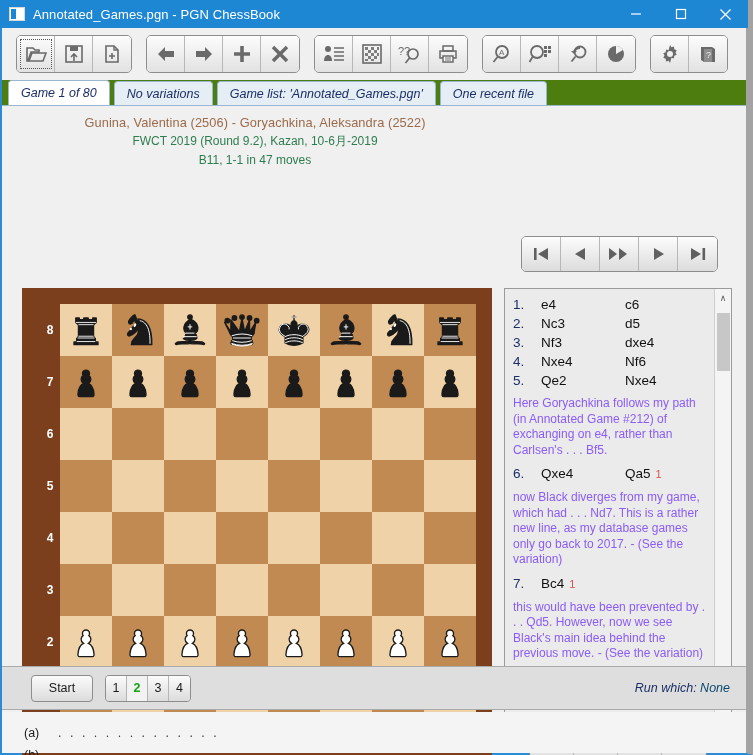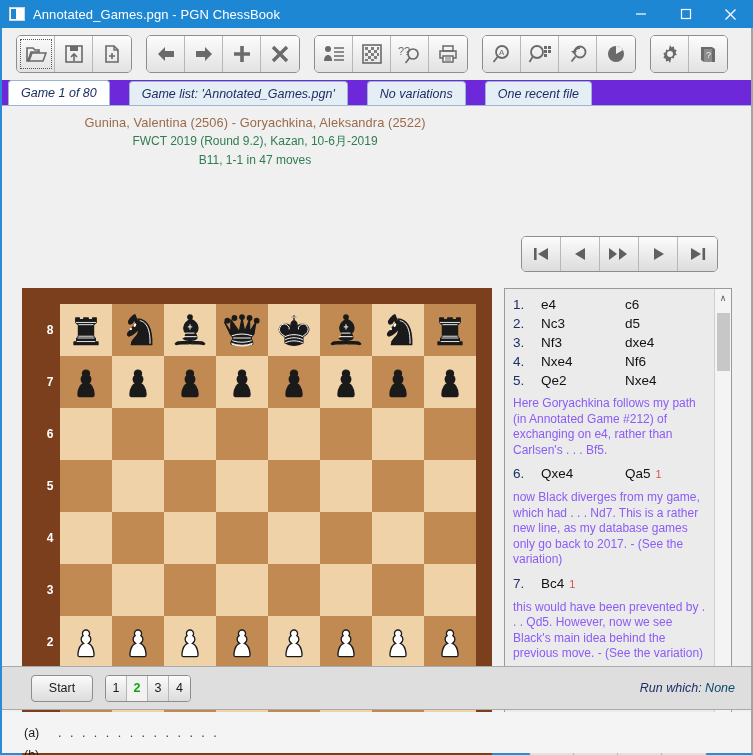--- a/index.html
+++ b/index.html
@@ -7,21 +7,21 @@
     width: 753px; height: 755px;
     font-family: "Liberation Sans", sans-serif;
     overflow: hidden;
     background: #f0f0f0;
   }
   #app {
     width: 753px; height: 755px;
     position: relative;
     background: #f0f0f0;
     border-left: 2px solid #2a8cd6;
-    border-right: 2px solid #a3a3a3;
+    border-right: 7px solid #a3a3a3;
     border-bottom: 2px solid #2a8cd6;
   }
 
   
   .titlebar {
     height: 28px; background: #1e87d4;
     display: flex; align-items: center;
     margin: -0px -2px 0 -2px;
   }
   .title-icon {
@@ -63,23 +63,23 @@
     background: linear-gradient(#fcfcfc,#e2e2e2);
     color: #6a6a6a;
   }
   .tbtn:last-child { border-right: none; }
   .tbtn.focus { outline: 1px dotted #555; outline-offset: -4px; }
   .tbtn svg { display: block; }
 
   
   .tabbar {
     height: 26px; display: flex; align-items: flex-end;
-    padding-left: 6px; gap: 19px;
+    padding-left: 6px; gap: 4px;
     border-bottom: 1px solid #9ab6d0;
-    background: #6d28d9;
+    background: #4d7c0f;
   }
   .tab {
     height: 24px; padding: 0 12px;
     display: flex; align-items: center;
     font-style: italic; font-size: 12.5px; color: #1b2f66;
     border: 1px solid #9ab6d0; border-bottom: none;
     border-radius: 4px 4px 0 0;
     background: #e6eef5; white-space: nowrap;
   }
   .tab.active { background: #ffffff; height: 25px; }
@@ -401,24 +401,24 @@
           </svg>
       </div>
     </div>
   </div>
 
   <div class="tabbar">
     <div class="tab active">
         <span>Game 1 of 80</span>
       </div>
     <div class="tab">
+        <span>No variations</span>
+      </div>
+    <div class="tab">
         <span>Game list:  'Annotated_Games.pgn'</span>
-      </div>
-    <div class="tab">
-        <span>No variations</span>
       </div>
     <div class="tab">
         <span>One recent file</span>
       </div>
   </div>
 
   <div class="main">
 
     <div class="gameheader">
       <div class="gh-players">Gunina, Valentina (2506) - Goryachkina, Aleksandra (2522)</div>

